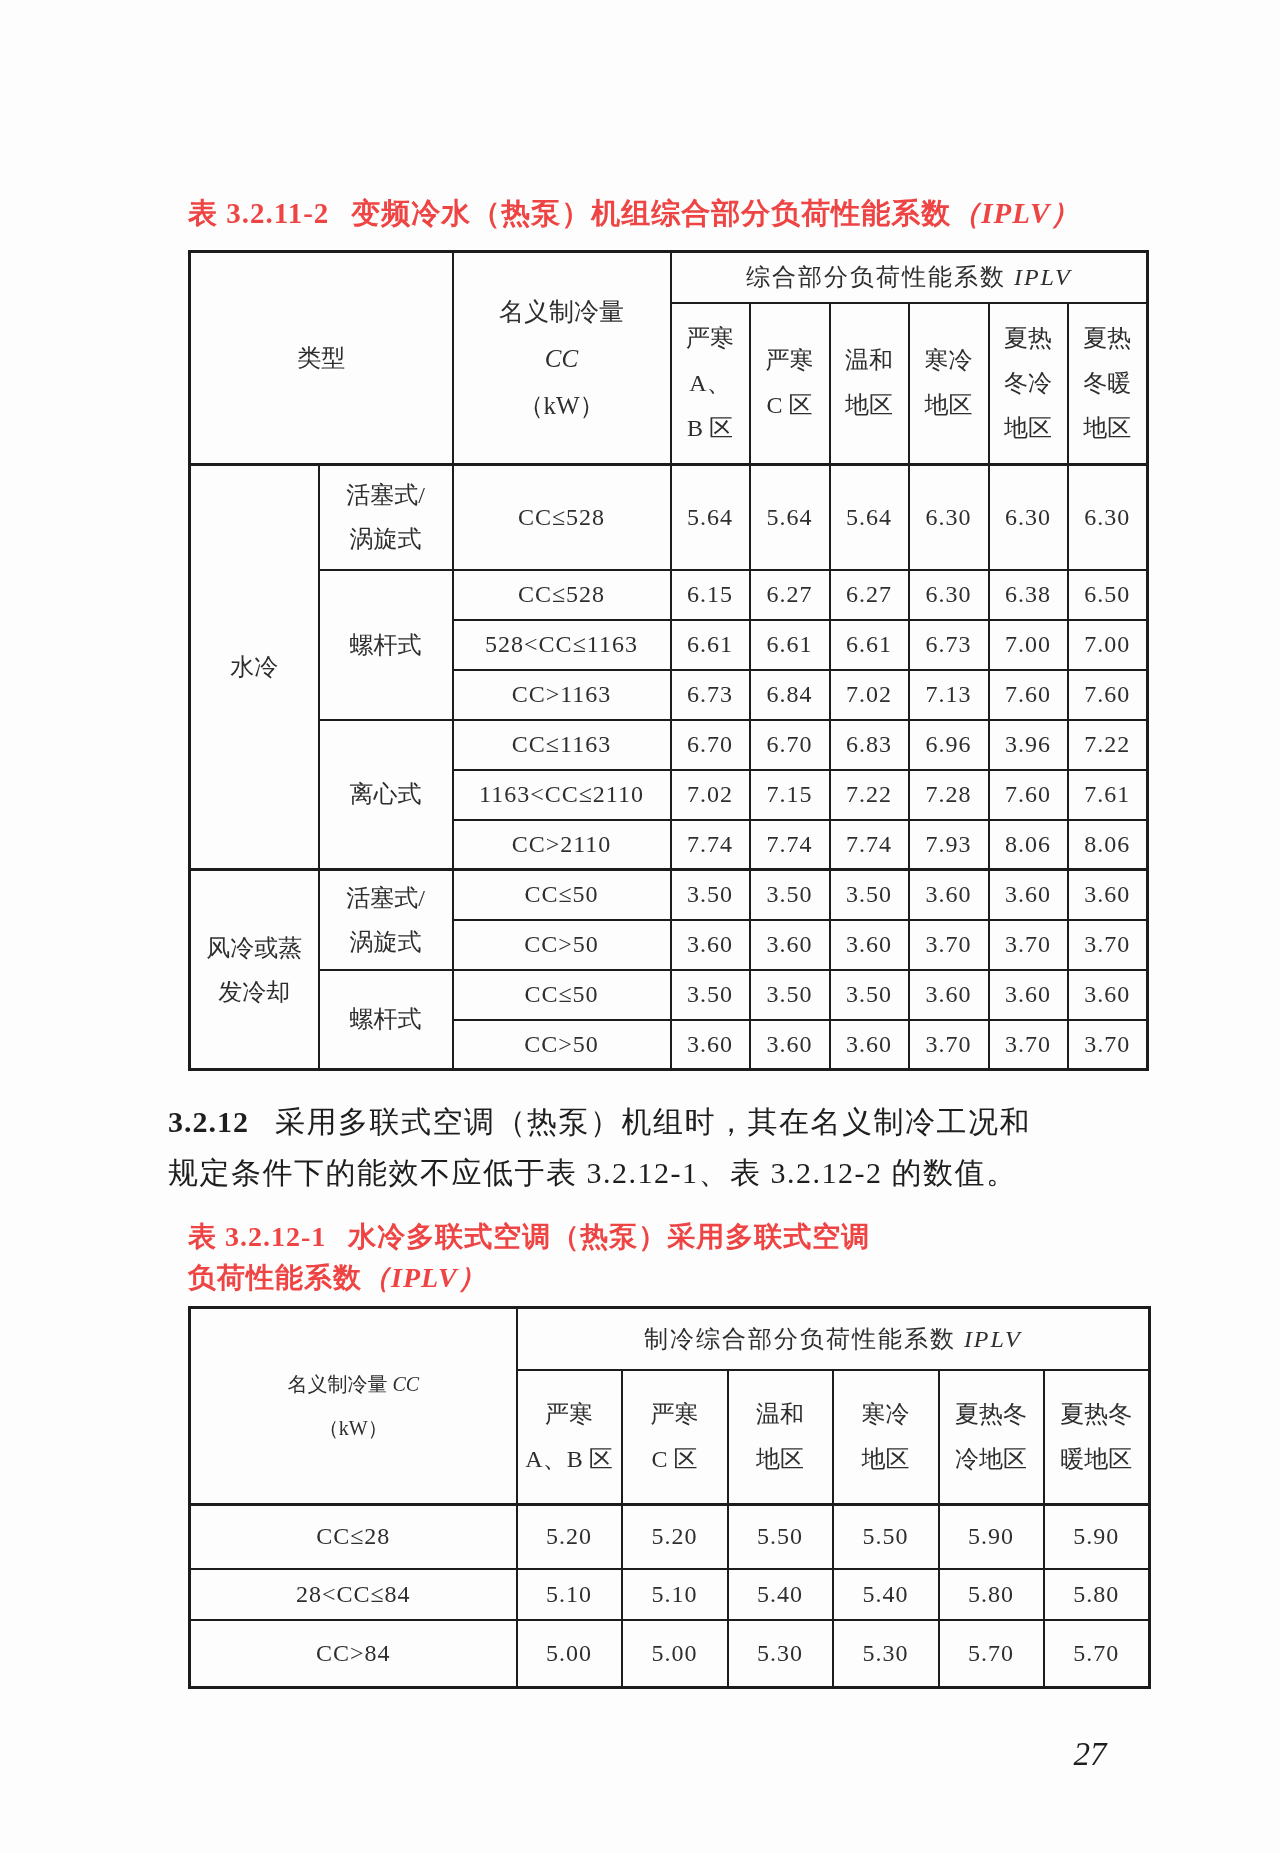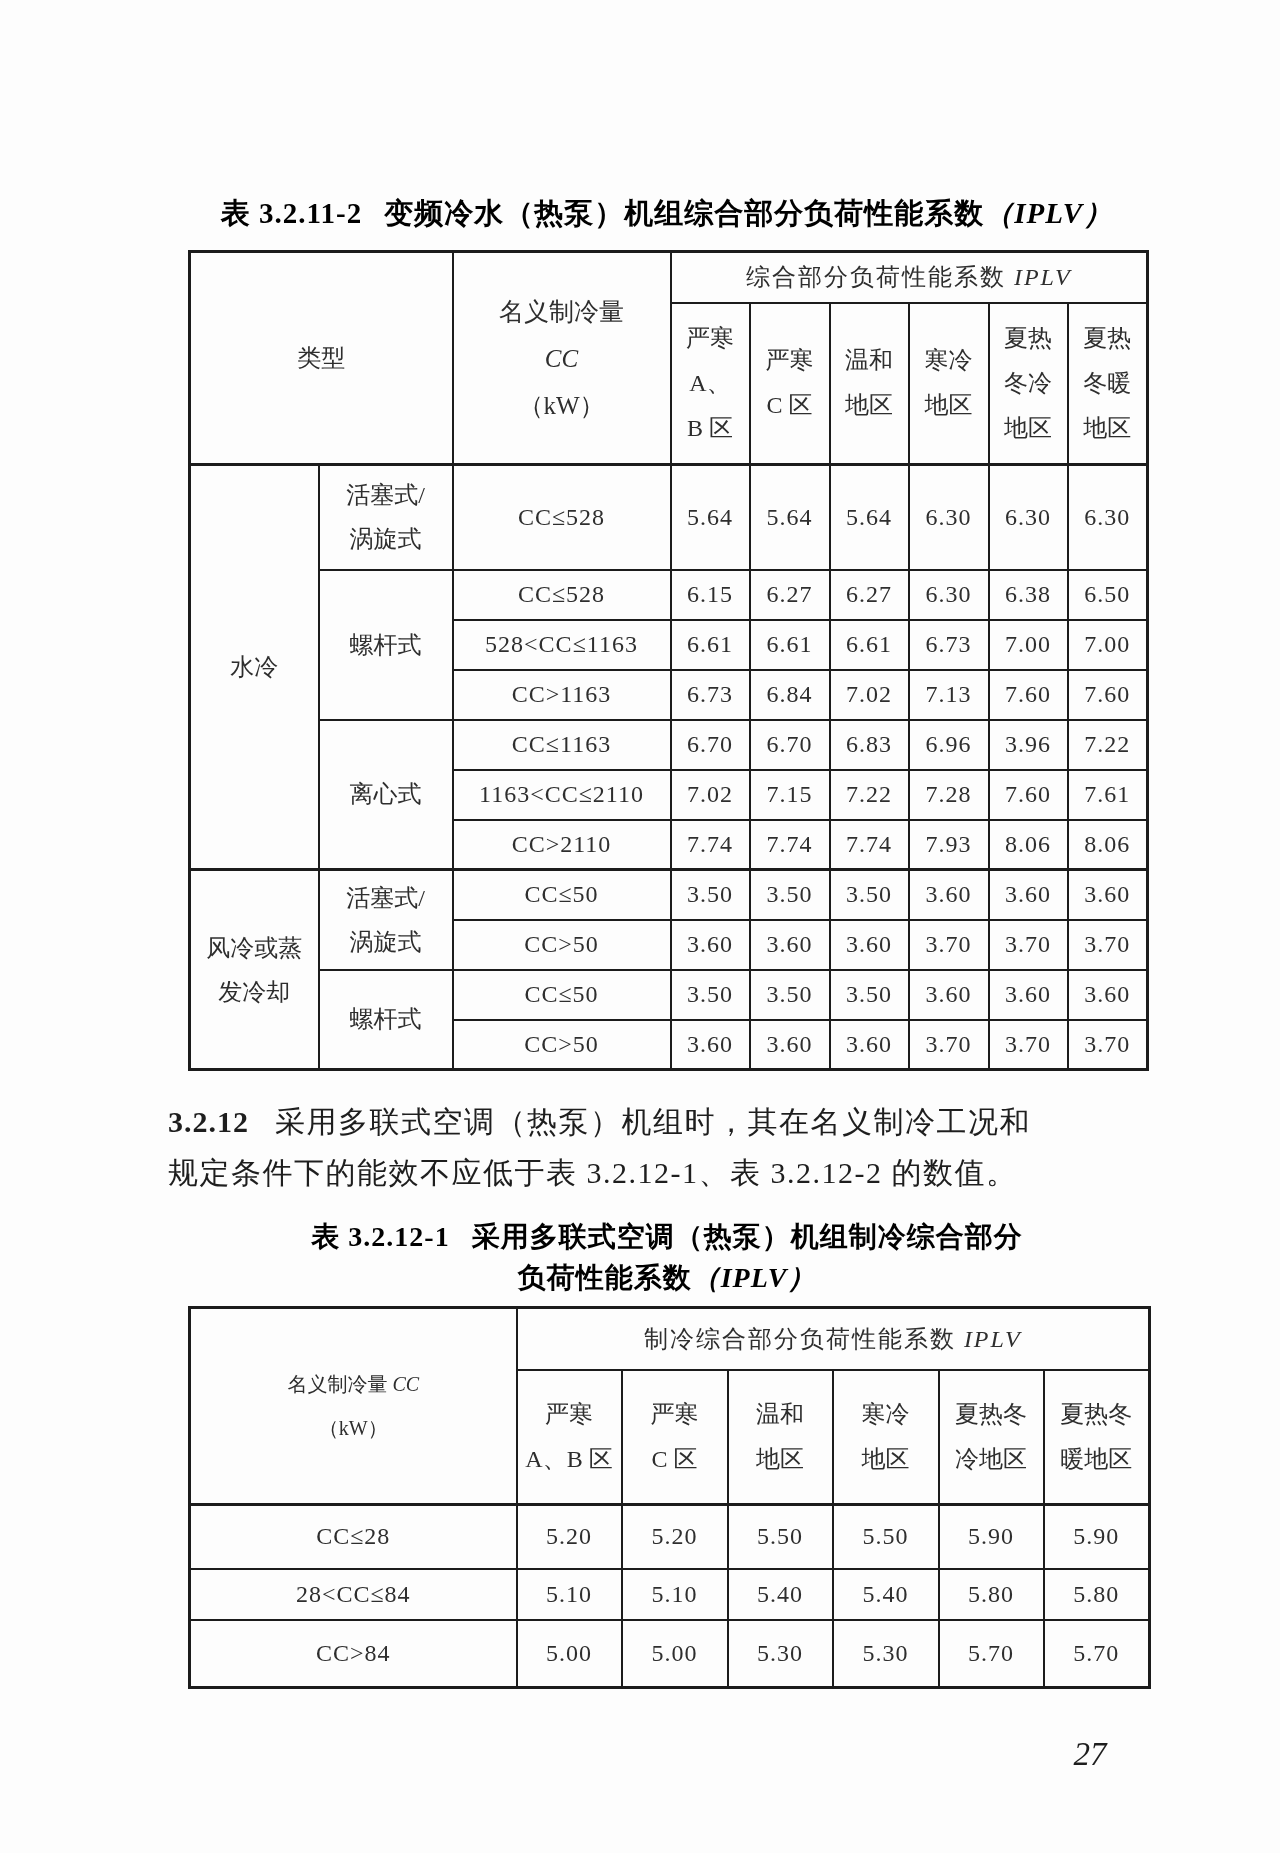--- a/index.html
+++ b/index.html
@@ -4,21 +4,21 @@
 <style>
   * { margin:0; padding:0; box-sizing:border-box; }
   html,body { width:1280px; height:1853px; }
   body {
     background:#fdfdfd;
     color:#232323;
     font-family:"Liberation Serif","DejaVu Serif",serif;
     position:relative;
     overflow:hidden;
   }
-  .caption { position:absolute; left:188px; width:958px; text-align:center; font-weight:700; color:#000000; }
+  .caption { position:absolute; left:188px; width:958px; text-align:left; font-weight:700; color:#ef4444; }
   #caption1 { top:194px; font-size:29px; letter-spacing:1px; }
   #caption2 { top:1216px; font-size:28px; line-height:41px; letter-spacing:1px; }
   .cap-label { margin-right:22px; }
   .iplv-it { font-style:italic; }
 
   table.t { border-collapse:collapse; table-layout:fixed; border:3px solid #1c1c1c; position:absolute; }
   table.t td {
     border:2px solid #1c1c1c;
     text-align:center; vertical-align:middle;
     font-size:24px; color:#2e2e2e; padding:0; overflow:hidden;
@@ -197,21 +197,21 @@
   </tr>
 </tbody>
   </table>
 
 <div id="clause">
   <div><span class="num">3.2.12</span><span>采用多联式空调（热泵）机组时，其在名义制冷工况和</span></div>
   <div>规定条件下的能效不应低于表 3.2.12-1、表 3.2.12-2 的数值。</div>
 </div>
 
 <div class="caption" id="caption2">
-  <div><span class="cap-label">表 3.2.12-1</span><span>采用多联式空调（热泵）机组制冷综合部分</span></div>
+  <div><span class="cap-label">表 3.2.12-1</span><span>水冷多联式空调（热泵）采用多联式空调</span></div>
   <div><span>负荷性能系数</span><span class="iplv-it">（IPLV）</span></div>
 </div>
 
 <table class="t" id="table2">
   <colgroup>
       <col style="width:327px">
       <col style="width:105px">
       <col style="width:106px">
       <col style="width:105px">
       <col style="width:106px">

